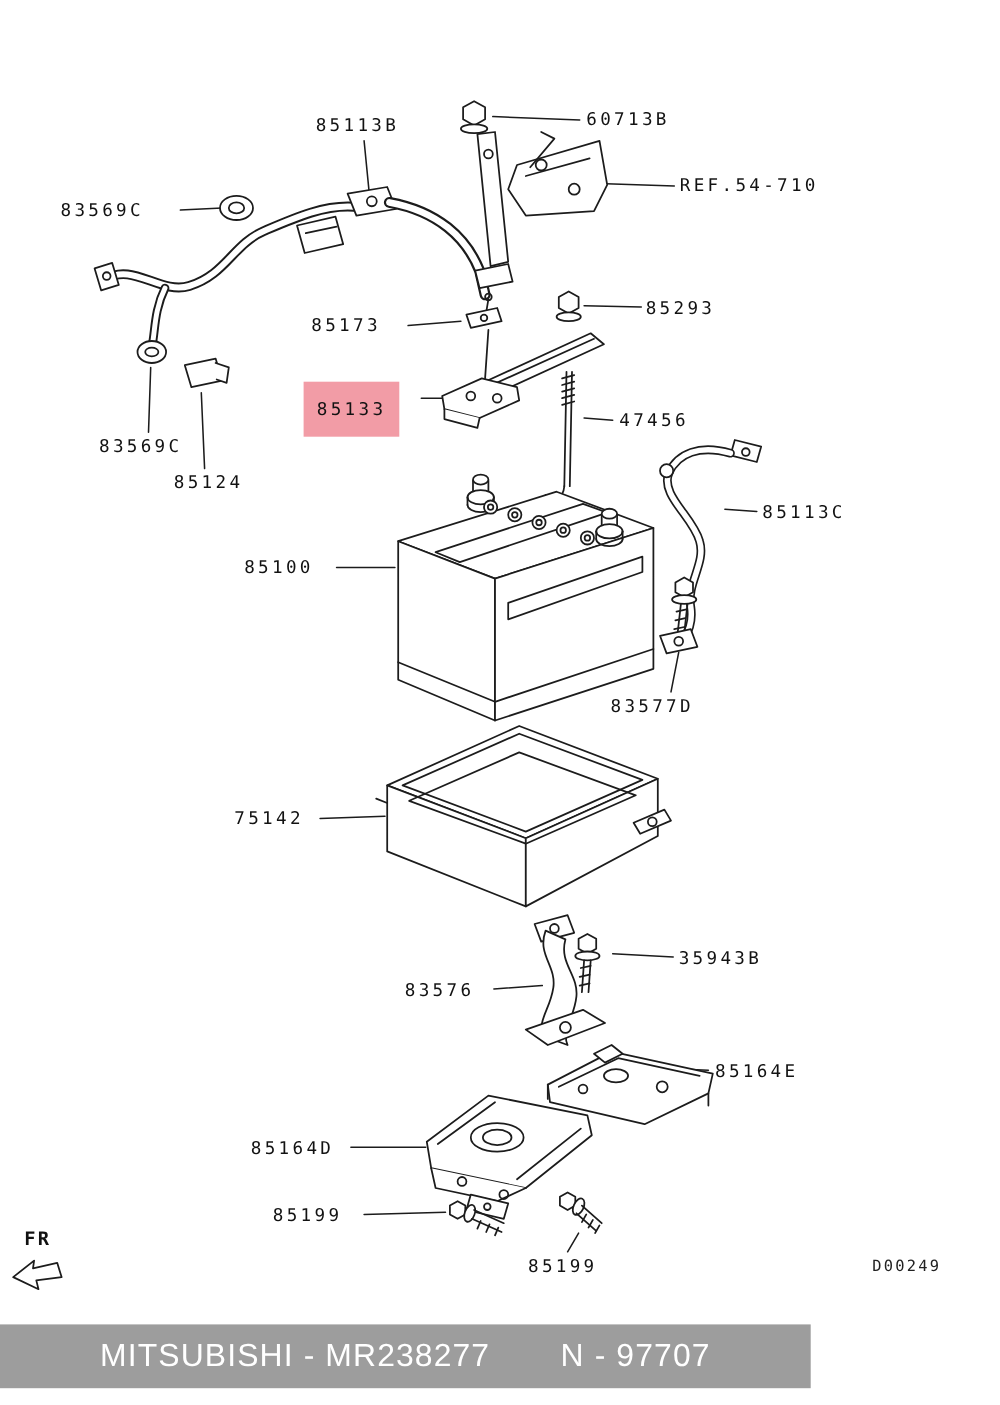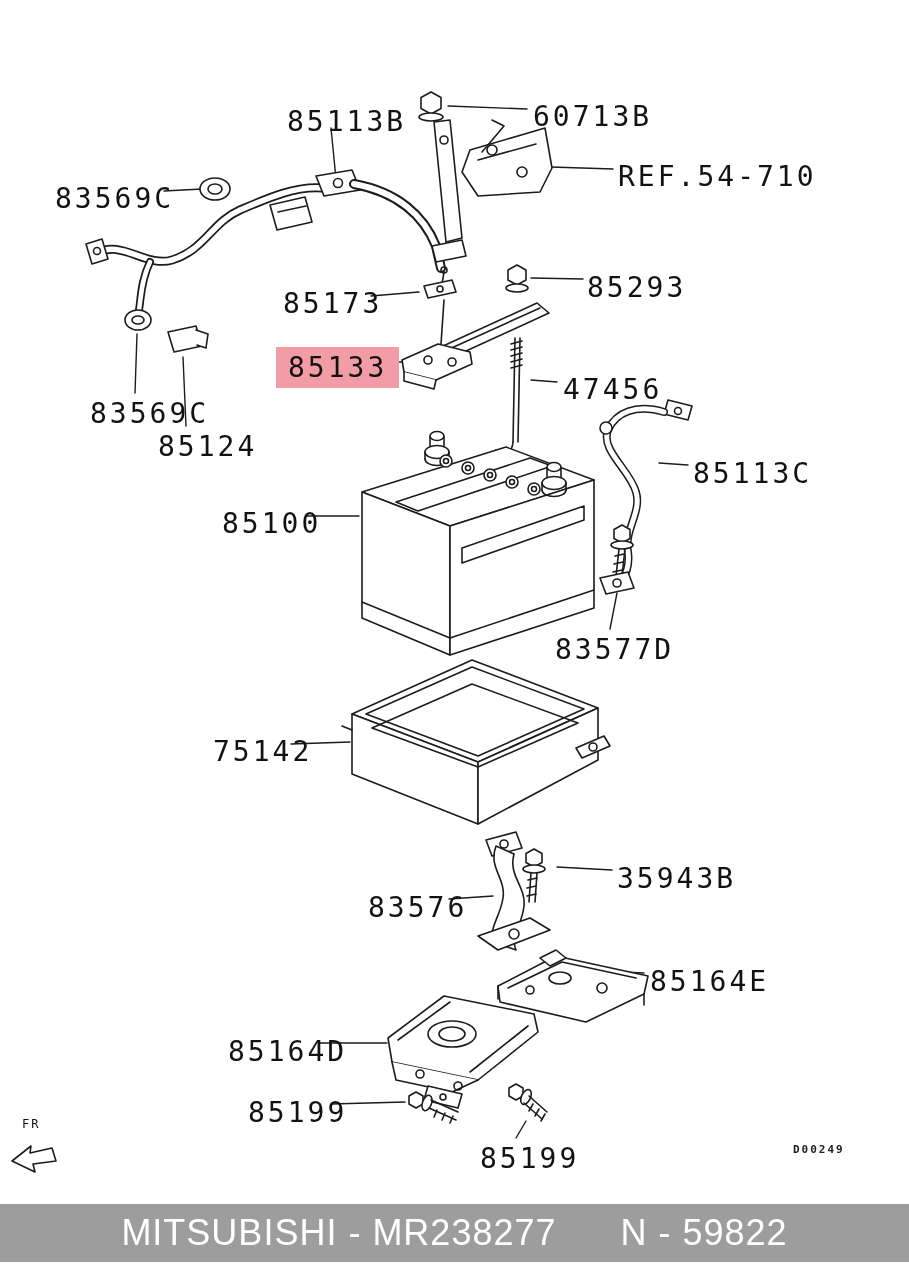--- a/index.html
+++ b/index.html
@@ -1,27 +1,27 @@
 <!DOCTYPE html>
 <html><head>
 <meta charset="utf-8">
 <style>
   html,body{margin:0;padding:0}
   body{width:909px;height:1277px;background:#fff;position:relative;overflow:hidden;
        font-family:"DejaVu Sans Mono",monospace;}
   .stage{position:absolute;inset:0;}
   svg{position:absolute;left:0;top:0;}
-  .lbl{position:absolute;font-size:28px;letter-spacing:3px;color:#121212;white-space:nowrap;
+  .lbl{position:absolute;font-size:16px;letter-spacing:3px;color:#121212;white-space:nowrap;
        line-height:1.25;cursor:pointer;}
-  .lbl.hl{padding:3px 12px;}
-  .fr{position:absolute;font-size:12px;font-weight:normal;letter-spacing:2px;color:#111;}
-  .code{position:absolute;font-size:11px;letter-spacing:2px;color:#222;font-weight:bold;}
-  .footer{position:absolute;left:0;top:1204px;width:909px;height:58px;display:flex;
+  .lbl.hl{padding:15px 12px;}
+  .fr{position:absolute;font-size:17px;font-weight:bold;letter-spacing:2px;color:#111;}
+  .code{position:absolute;font-size:14px;letter-spacing:2px;color:#222;}
+  .footer{position:absolute;left:0;top:1204px;width:737px;height:58px;display:flex;
           align-items:center;justify-content:center;gap:64px;color:#fff;
-          font-family:"Liberation Sans",sans-serif;font-size:36px;letter-spacing:1px;}
+          font-family:"Liberation Sans",sans-serif;font-size:29px;letter-spacing:1px;}
 </style>
 </head>
 <body>
 
 <div class="stage">
 
 <svg width="909" height="1277" viewBox="0 0 909 1277">
   <g stroke="#1c1c1c" stroke-width="1.6" fill="none" stroke-linecap="round" stroke-linejoin="round">
 
     <g stroke-width="1.4">
@@ -270,16 +270,16 @@
 <div class="lbl" style="left:650px;top:964px">85164E</div>
 <div class="lbl" style="left:228px;top:1034px">85164D</div>
 <div class="lbl" style="left:248px;top:1095px">85199</div>
 <div class="lbl" style="left:480px;top:1141px">85199</div>
 
 <div class="fr" style="left:22px;top:1117px">FR</div>
 <div class="code" style="left:793px;top:1143px">D00249</div>
 
 <div class="footer" style="background: rgb(157, 157, 157);">
   <span>MITSUBISHI - MR238277</span>
-  <span>N - 59822</span>
+  <span>N - 97707</span>
 </div>
 
 </div>
 
 </body></html>

